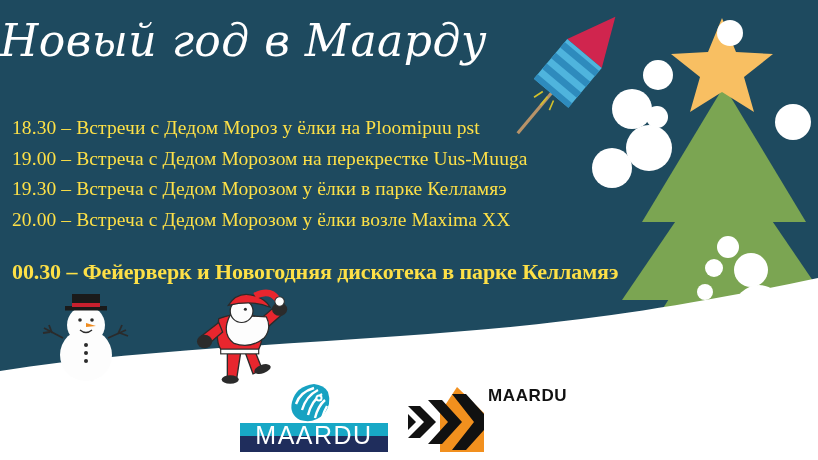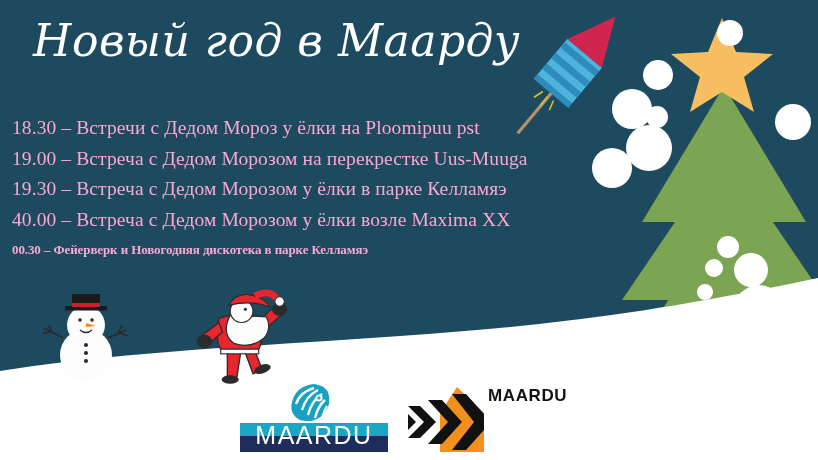--- a/index.html
+++ b/index.html
@@ -12,46 +12,47 @@
     position:relative;width:818px;height:460px;overflow:hidden;
     background:#1e4a5f;
   }
 
   
   #art{position:absolute;left:0;top:0;width:818px;height:460px;}
 
   
   #title{
     position:absolute;left:0;top:14px;width:520px;
-    text-align:right;
+    text-align:left;
     font-family:"DejaVu Serif", serif;
     font-style:italic;
     font-size:44px;
     line-height:54px;
     color:#ffffff;
     letter-spacing:0.5px;
     white-space:nowrap;
   }
 
   
   #events{
     position:absolute;left:12px;top:113px;width:600px;
   }
   .event-line{
     font-family:"Liberation Serif", serif;
     font-size:19.5px;
     line-height:30.5px;
-    color:#f9a8d4;
+    color:#fde047;
     white-space:nowrap;
     letter-spacing:0.1px;
   }
   .event-line.bold{
     font-weight:bold;
-    font-size:13px;
+    font-size:22px;
     letter-spacing:-0.1px;
+    margin-top:22px;
   }
 
   
   #logo-maardu{
     position:absolute;left:240px;top:382px;width:148px;height:70px;
   }
   #logo-kultuuri{
     position:absolute;left:400px;top:384px;width:232px;height:72px;
   }
   .kl-text{
@@ -178,21 +179,21 @@
     </g>
 
   </svg>
 
   <div id="title">Новый год в Маарду</div>
 
   <div id="events">
     <div class="event-line">18.30 – Встречи с Дедом Мороз у ёлки на Ploomipuu pst</div>
     <div class="event-line">19.00 – Встреча с Дедом Морозом на перекрестке Uus-Muuga</div>
     <div class="event-line">19.30 – Встреча с Дедом Морозом у ёлки в парке Келламяэ</div>
-    <div class="event-line">40.00 – Встреча с Дедом Морозом у ёлки возле Maxima XX</div>
+    <div class="event-line">20.00 – Встреча с Дедом Морозом у ёлки возле Maxima XX</div>
     <div class="event-line bold">00.30 – Фейерверк и Новогодняя дискотека в парке Келламяэ</div>
   </div>
 
   <svg id="logo-maardu" viewBox="0 0 148 70" xmlns="http://www.w3.org/2000/svg">
     <g transform="translate(44,0)">
       <path d="M30 2 Q12 4 8 20 Q5 32 16 38 Q30 42 40 32 Q48 22 44 10 Q40 3 30 2 Z" fill="#17a2c2"></path>
       <g stroke="#ffffff" stroke-width="2.4" fill="none">
         <path d="M30 6 Q16 10 12 22"></path>
         <path d="M34 8 Q22 14 18 28"></path>
         <path d="M38 12 Q28 18 24 33"></path>

